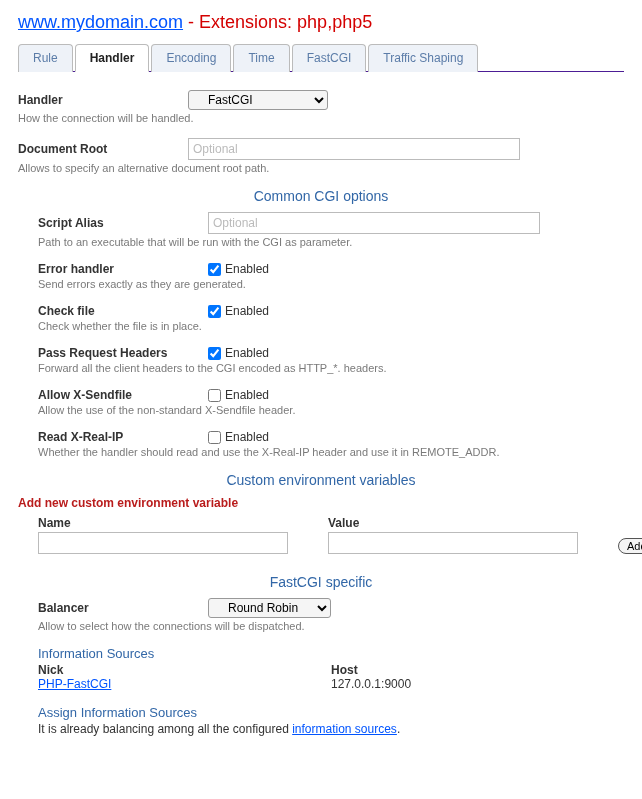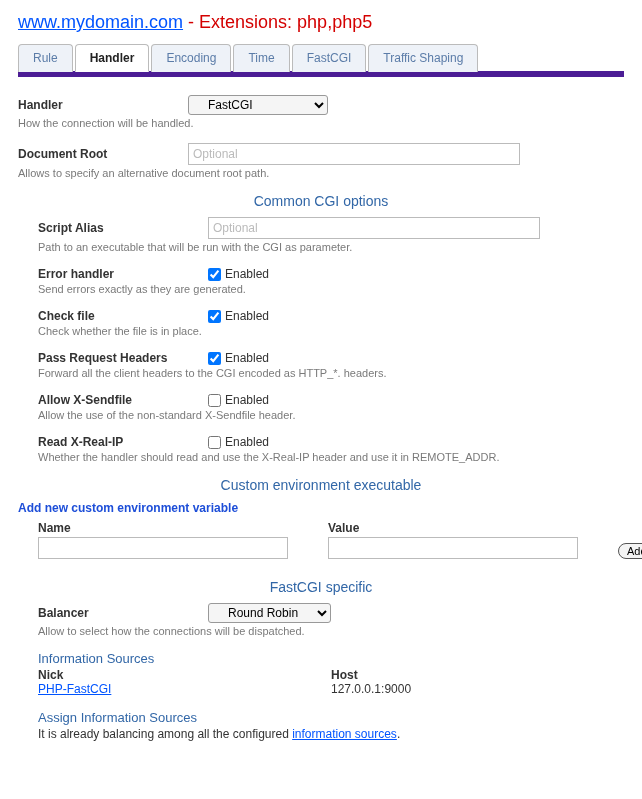--- a/index.html
+++ b/index.html
@@ -10,21 +10,21 @@
     margin: 0;
     padding: 12px 18px;
     background: #fff;
     width: 642px;
   }
   .title { font-size: 18px; margin-bottom: 10px; }
   .title a { color: #0054ff; text-decoration: underline; }
   .title .ext { color: #d40000; }
   .tabs {
     display: flex;
-    border-bottom: 6px solid #4c1d95;
+    border-bottom: 1px solid #4c1d95;
     margin-bottom: 18px;
   }
   .tab {
     padding: 6px 14px;
     margin-right: 2px;
     border: 1px solid #bbb;
     border-bottom: none;
     border-radius: 4px 4px 0 0;
     background: #eef2f8;
     color: #5b7ca8;
@@ -167,22 +167,22 @@
   <div class="row">
     <div class="label">Read X-Real-IP</div>
     <div class="control chk-row">
       <input type="checkbox" style="">
       <span>Enabled</span>
     </div>
   </div>
   <div class="help">Whether the handler should read and use the X-Real-IP header and use it in REMOTE_ADDR.</div>
 </div>
 
-<div class="section">Custom environment executable</div>
-<div style="color:#1d4ed8;font-weight:bold;font-size:12px;margin-bottom:6px;">Add new custom environment variable</div>
+<div class="section">Custom environment variables</div>
+<div style="color:#b91c1c;font-weight:bold;font-size:12px;margin-bottom:6px;">Add new custom environment variable</div>
 <div class="indent env-row">
   <div class="env-col">
     <span class="collabel">Name</span>
     <input type="text" style="">
   </div>
   <div class="env-col">
     <span class="collabel">Value</span>
     <input type="text" style="">
   </div>
   <button class="add-btn">Add</button>

